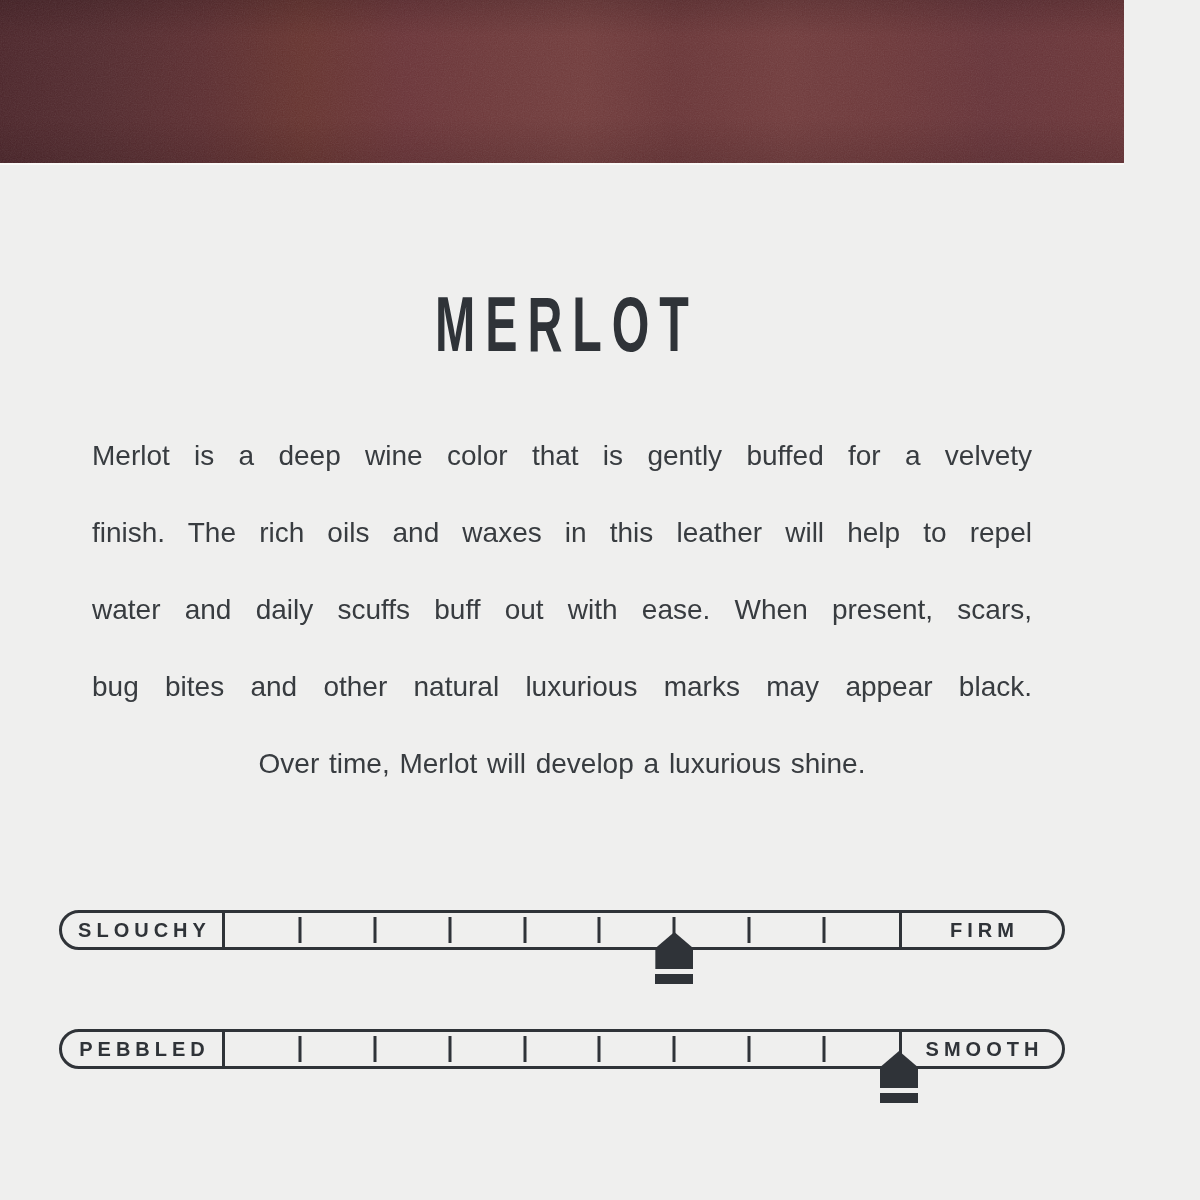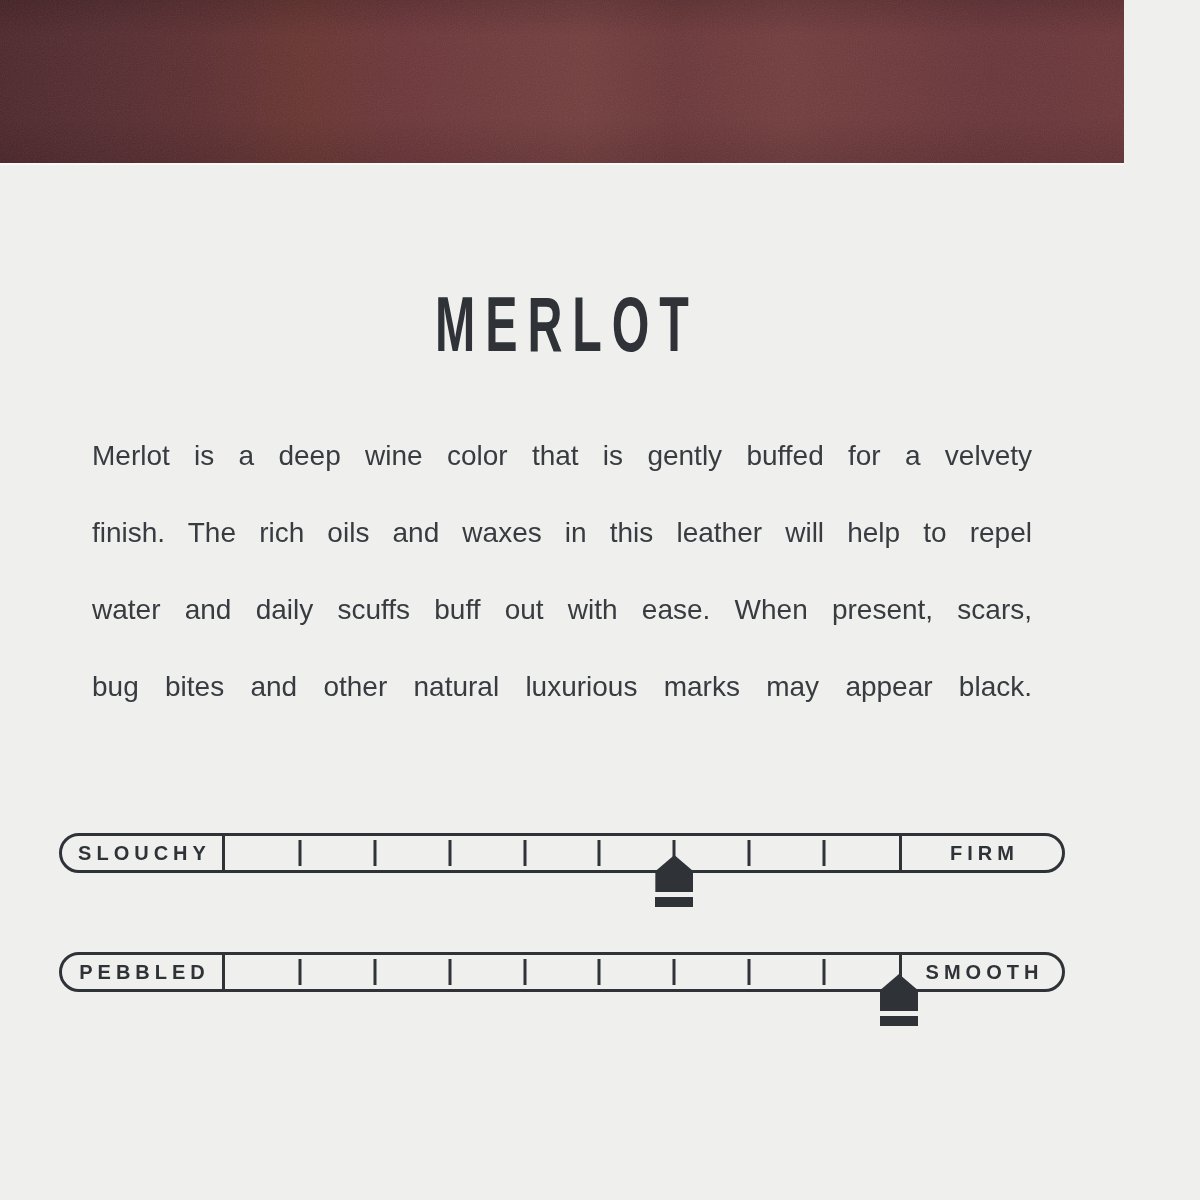--- a/index.html
+++ b/index.html
@@ -129,20 +129,21 @@
     </svg>
   </div>
 
   <h1 class="title">MERLOT</h1>
 
   <div class="desc">
     <div class="line">Merlot is a deep wine color that is gently buffed for a velvety</div>
     <div class="line">finish. The rich oils and waxes in this leather will help to repel</div>
     <div class="line">water and daily scuffs buff out with ease. When present, scars,</div>
     <div class="line">bug bites and other natural luxurious marks may appear black.</div>
+    <div class="line last">Over time, Merlot will develop a luxurious shine.</div>
   </div>
 
   <div class="scales">
 
     <div class="scale first">
       <div class="cap left">
         <span class="lbl">SLOUCHY</span>
       </div>
       <div class="track">
           <div class="tick" style="left: 11.1111%;"></div>

